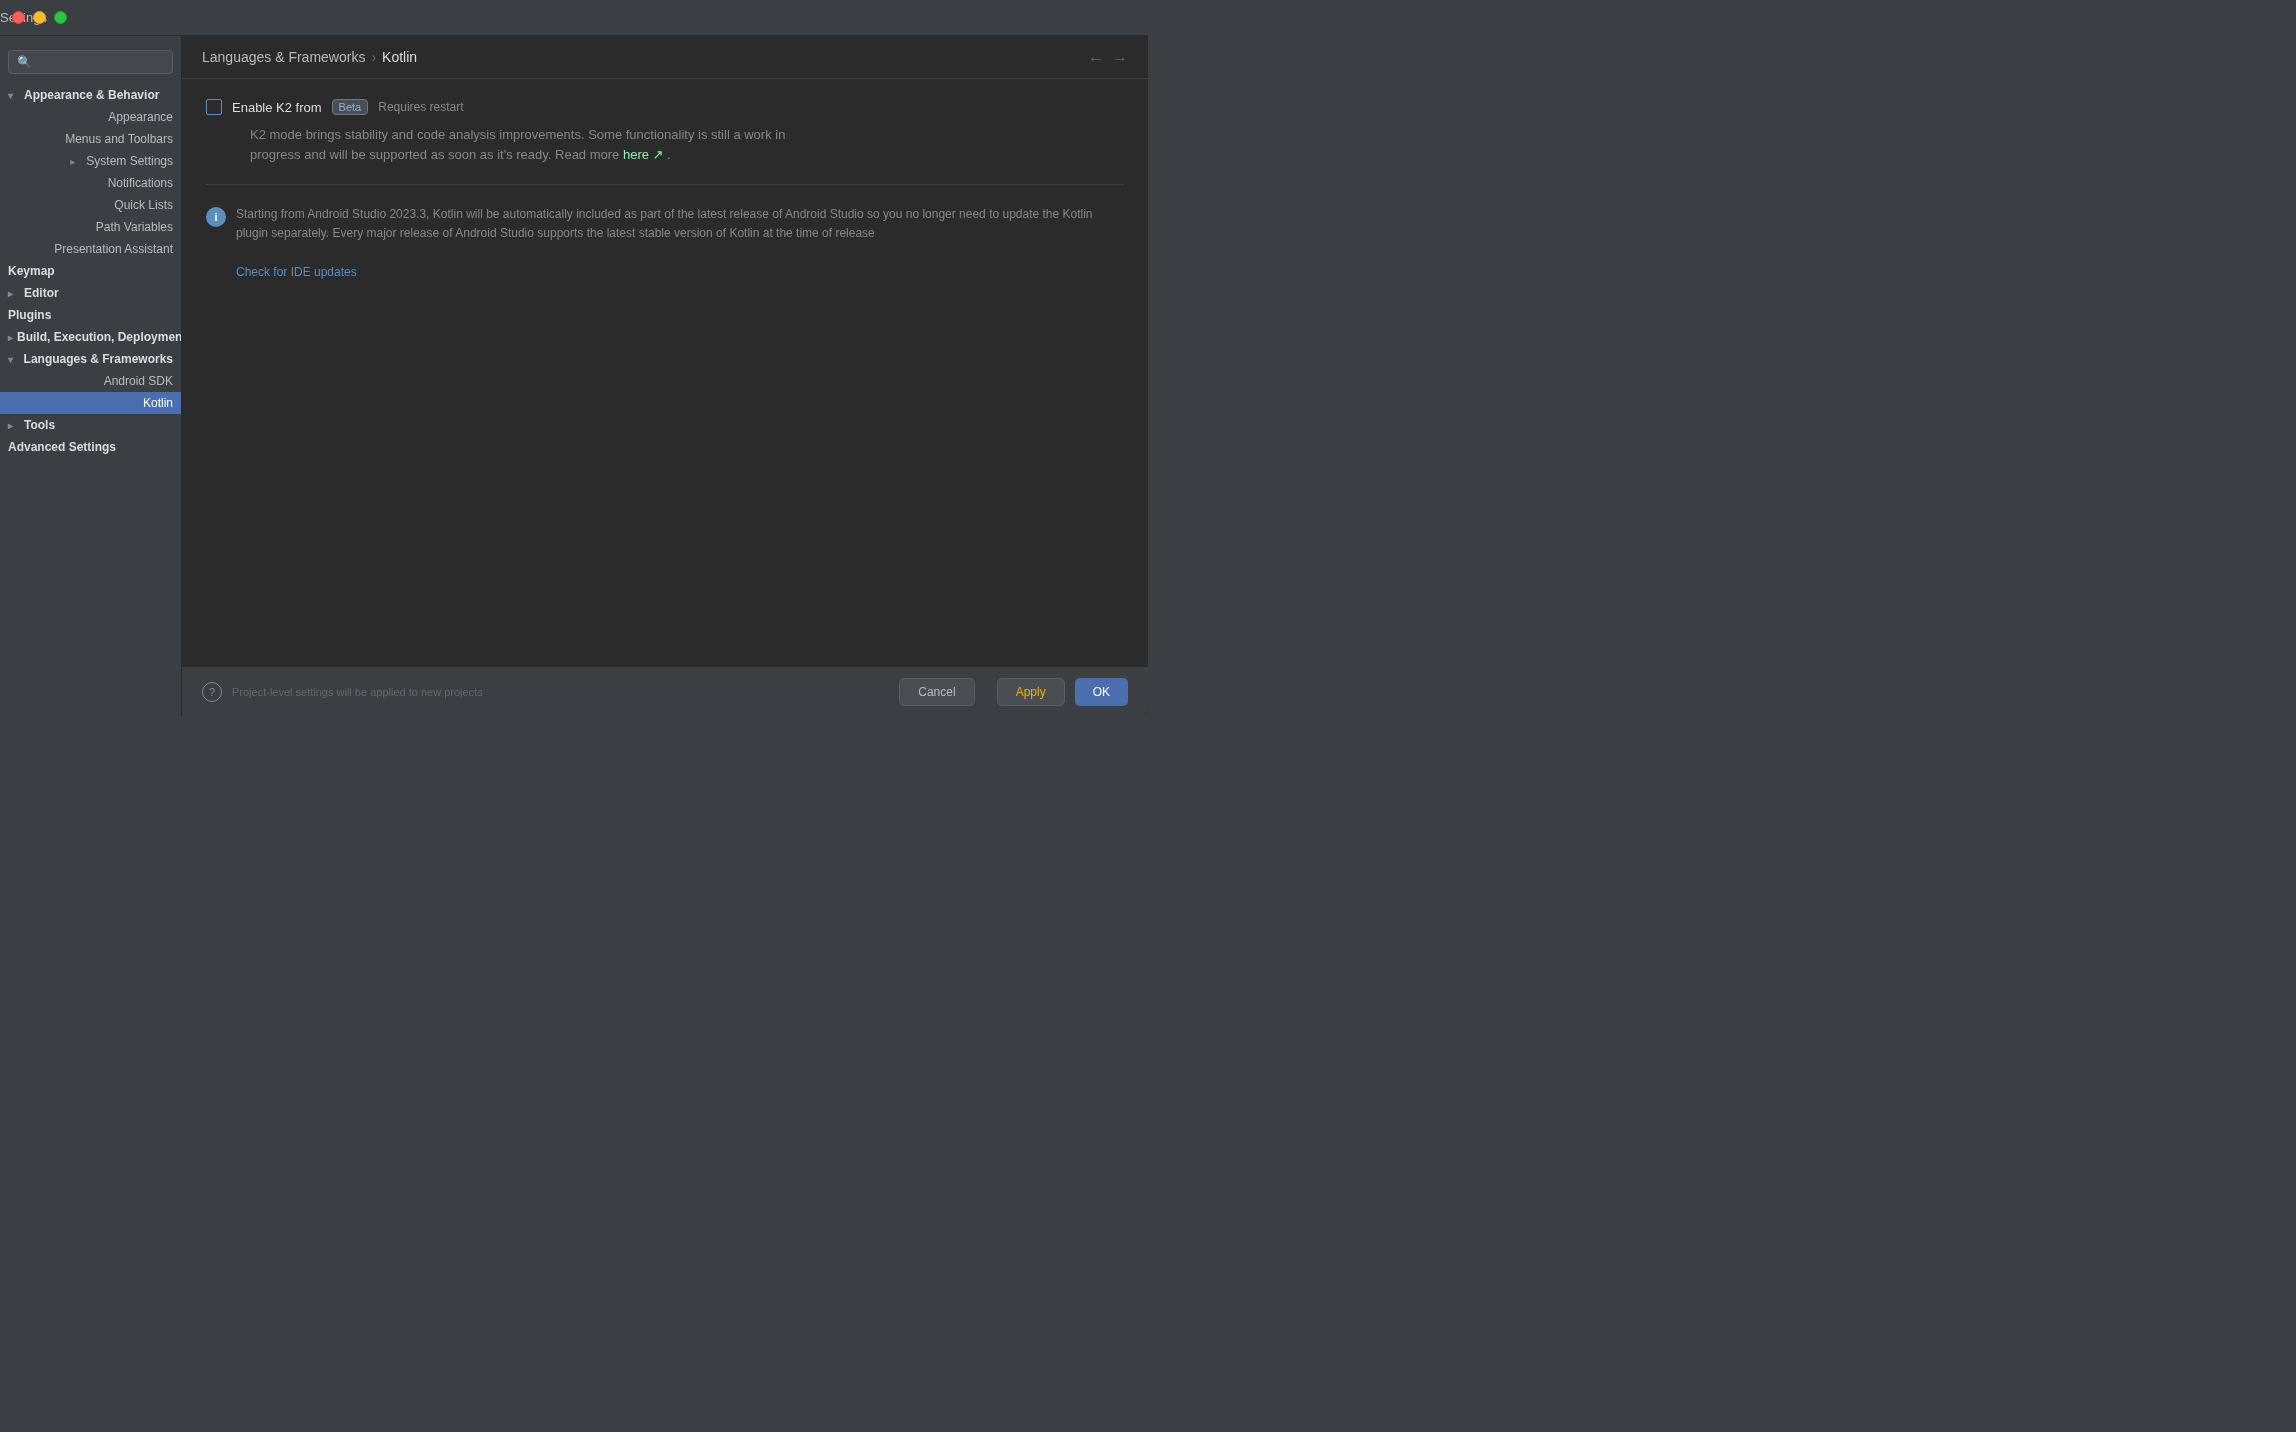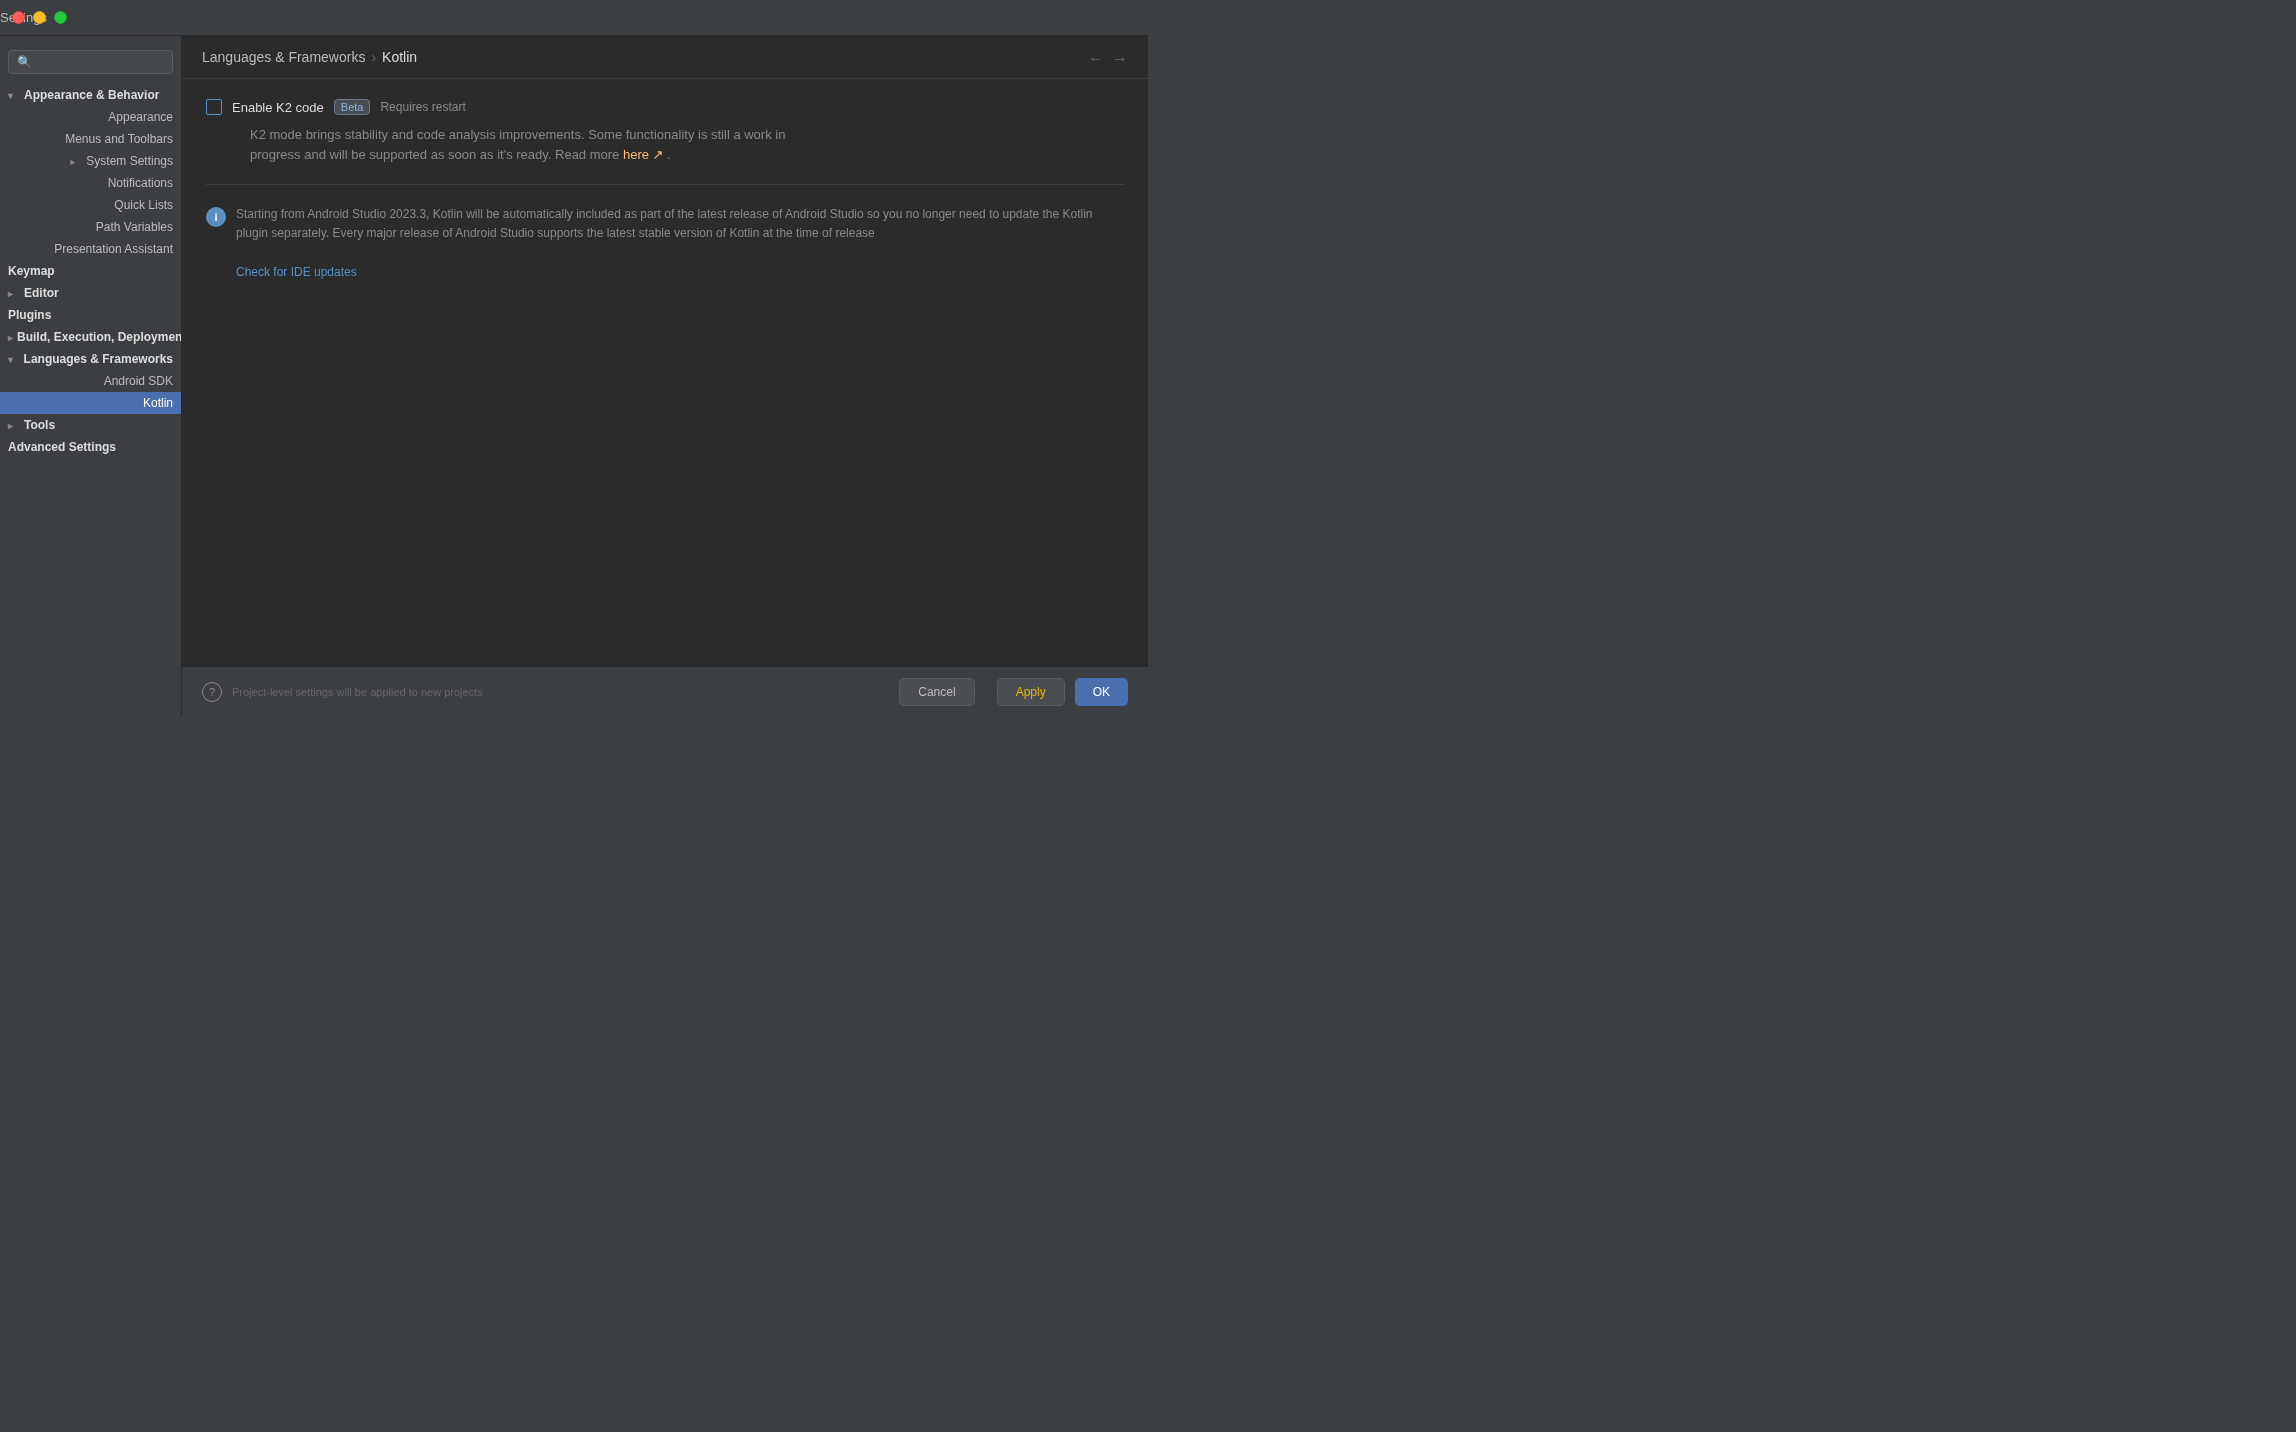--- a/index.html
+++ b/index.html
@@ -195,21 +195,21 @@
       color: #888;
       font-size: 12px;
     }
     .k2-description {
       font-size: 13px;
       color: #888;
       line-height: 1.5;
       margin-left: 44px;
     }
     .k2-description a {
-      color: #fdba74;
+      color: #86efac;
       text-decoration: none;
     }
     .info-section {
       display: flex;
       gap: 10px;
       margin-top: 4px;
     }
     .info-icon {
       width: 20px;
       height: 20px;
@@ -392,21 +392,21 @@
         <span class="nav-arrow">←</span>
         <span class="nav-arrow">→</span>
       </div>
     </div>
 
     <div class="content-body">
 
       <div class="k2-section">
         <div class="k2-header-row">
           <div class="checkbox-custom"></div>
-          <span class="k2-label">Enable K2 code</span>
+          <span class="k2-label">Enable K2 from</span>
           <span class="beta-badge">Beta</span>
           <span class="requires-restart">Requires restart</span>
         </div>
         <div class="k2-description">
           <span>K2 mode brings stability and code analysis improvements. Some functionality is still a work in</span><br>
           <span>progress and will be supported as soon as it's ready. Read more</span>
           <a href="#">here ↗</a>
           <span>.</span>
         </div>
       </div>

